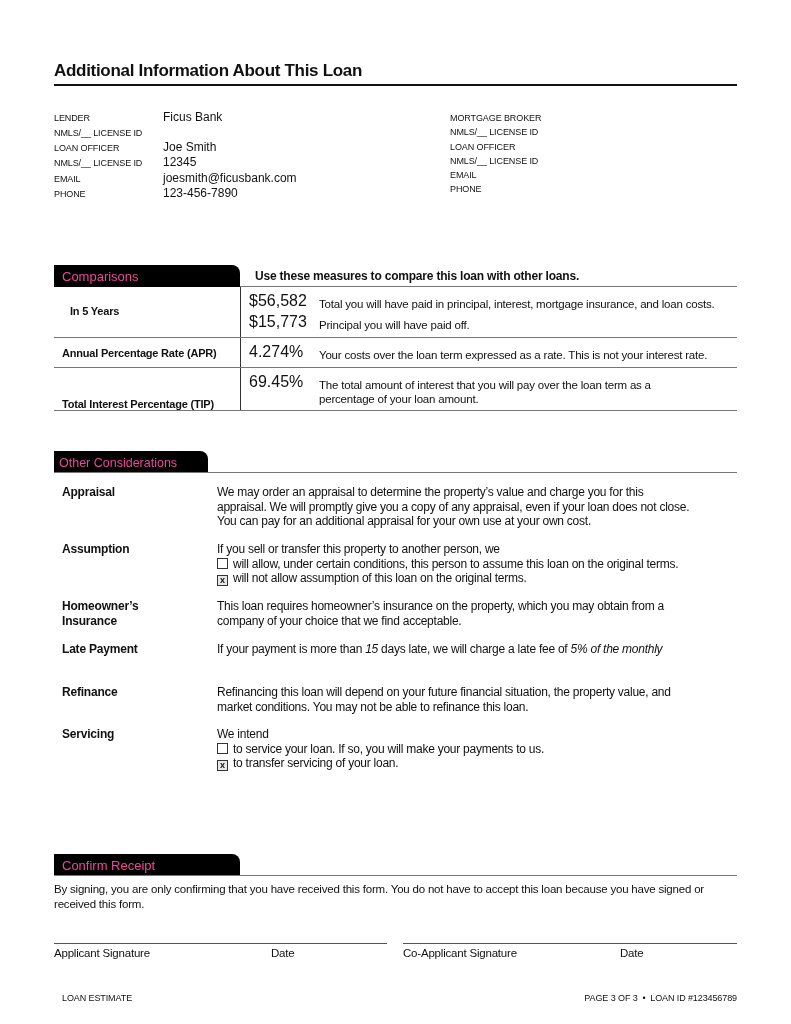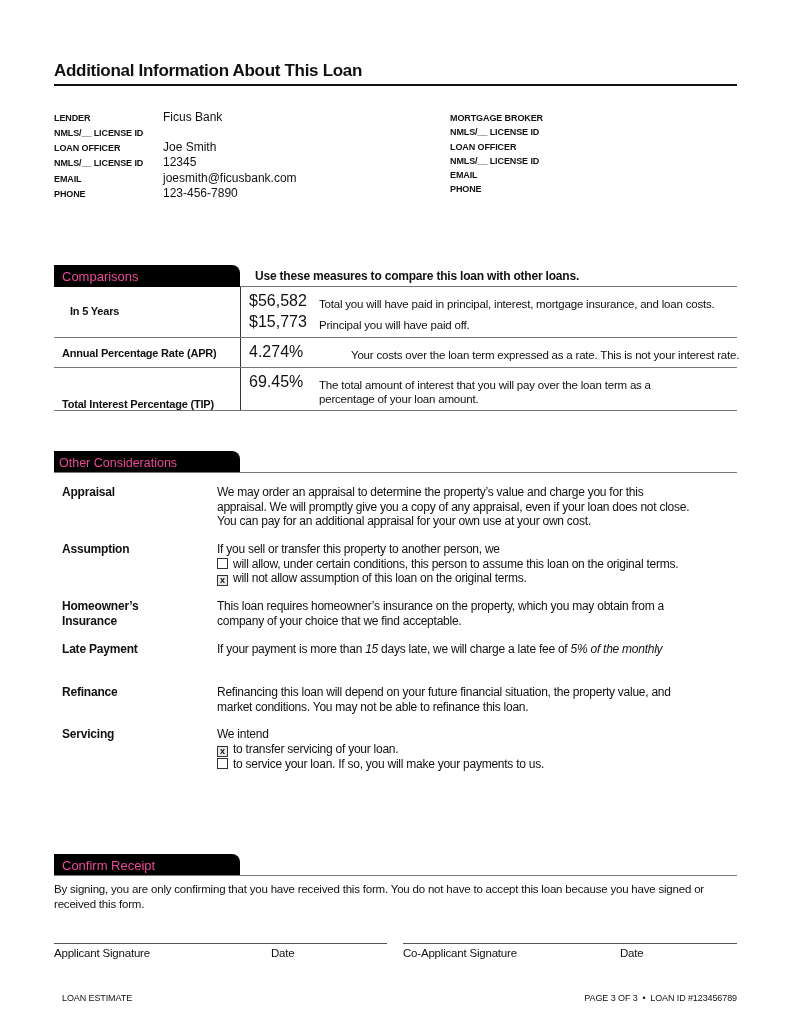--- a/index.html
+++ b/index.html
@@ -3,21 +3,21 @@
 <meta charset="utf-8">
 <style>
   * { box-sizing: border-box; margin: 0; padding: 0; }
   html, body { width: 791px; height: 1024px; background: #ffffff; }
   body { position: relative; font-family: "Liberation Sans", sans-serif; color: #111; overflow: hidden; }
   .abs { position: absolute; }
 
   .page-title { left: 54px; top: 61px; font-size: 17px; font-weight: bold; letter-spacing: -0.3px; }
   .title-rule { left: 54px; top: 84px; width: 683px; height: 2px; background: #111; }
 
-  .contact { font-size: 9px; font-weight: bold; line-height: 15.2px; letter-spacing: -0.1px; }
+  .contact { font-size: 9px; font-weight: normal; line-height: 15.2px; letter-spacing: -0.1px; }
   .contact-val { font-size: 12px; line-height: 15.2px; }
 
   .sec-tab { height: 22px; background: #000; color: #ec4899; border-radius: 0 8px 0 0; font-weight: normal; font-size: 13px; padding: 4px 8px; }
   .sec-rule { height: 1px; background: #777; }
 
   .cmp-row-label { font-size: 11px; font-weight: bold; letter-spacing: -0.2px; }
   .cmp-big { font-size: 16px; }
   .cmp-desc { font-size: 11.5px; letter-spacing: -0.2px; line-height: 14px; }
   .hline { height: 1px; background: #777; }
   .vline { width: 1px; background: #333; }
@@ -74,33 +74,33 @@
   <div class="abs cmp-big" style="left:249px; top:292px;">$56,582</div>
   <div class="abs cmp-desc" style="left:319px; top:297px;">Total you will have paid in principal, interest, mortgage insurance, and loan costs.</div>
   <div class="abs cmp-big" style="left:249px; top:313px;">$15,773</div>
   <div class="abs cmp-desc" style="left:319px; top:318px;">Principal you will have paid off.</div>
 </div>
 <div class="abs hline" style="left:54px; top:337px; width:683px;"></div>
 
 <div>
   <div class="abs cmp-row-label" style="left:62px; top:347px;">Annual Percentage Rate (APR)</div>
   <div class="abs cmp-big" style="left:249px; top:343px;">4.274%</div>
-  <div class="abs cmp-desc" style="left:319px; top:348px;margin-left:32px;">Your costs over the loan term expressed as a rate. This is not your interest rate.</div>
+  <div class="abs cmp-desc" style="left:319px; top:348px;">Your costs over the loan term expressed as a rate. This is not your interest rate.</div>
 </div>
 <div class="abs hline" style="left:54px; top:367px; width:683px;"></div>
 
 <div>
   <div class="abs cmp-row-label" style="left:62px; top:378px;margin-top:20px;">Total Interest Percentage (TIP)</div>
   <div class="abs cmp-big" style="left:249px; top:373px;">69.45%</div>
   <div class="abs cmp-desc" style="left:319px; top:378px;">The total amount of interest that you will pay over the loan term as a</div>
   <div class="abs cmp-desc" style="left:319px; top:392px;">percentage of your loan amount.</div>
 </div>
 <div class="abs hline" style="left:54px; top:410px; width:683px;"></div>
 
-<div class="abs sec-tab" style="left:54px; top:451px; width:186px; font-size:12.5px; padding:5px 5px;">Other Considerations</div>
+<div class="abs sec-tab" style="left:54px; top:451px; width:154px; font-size:12.5px; padding:5px 5px;">Other Considerations</div>
 <div class="abs sec-rule" style="left:54px; top:472px; width:683px;"></div>
 
 <div class="abs oc-label" style="left:62px; top:485px;text-align:center;">Appraisal</div>
 <div class="abs oc-text" style="left:217px; top:485px;">
   <span class="line">We may order an appraisal to determine the property’s value and charge you for this</span>
   <span class="line">appraisal. We will promptly give you a copy of any appraisal, even if your loan does not close.</span>
   <span class="line">You can pay for an additional appraisal for your own use at your own cost.</span>
 </div>
 
 <div class="abs oc-label" style="left:62px; top:542px;">Assumption</div>
@@ -126,22 +126,22 @@
 
 <div class="abs oc-label" style="left:62px; top:685px;">Refinance</div>
 <div class="abs oc-text" style="left:217px; top:685px;">
   <span class="line">Refinancing this loan will depend on your future financial situation, the property value, and</span>
   <span class="line">market conditions. You may not be able to refinance this loan.</span>
 </div>
 
 <div class="abs oc-label" style="left:62px; top:727px;">Servicing</div>
 <div class="abs oc-text" style="left:217px; top:727px;">
   <span class="line">We intend</span>
+  <span class="line"><span class="cb"></span><span>to service your loan. If so, you will make your payments to us.</span></span>
   <span class="line"><span class="cb checked">x</span><span>to transfer servicing of your loan.</span></span>
-  <span class="line"><span class="cb"></span><span>to service your loan. If so, you will make your payments to us.</span></span>
 </div>
 
 <div class="abs sec-tab" style="left:54px; top:854px; width:186px;">Confirm Receipt</div>
 <div class="abs sec-rule" style="left:54px; top:875px; width:683px;"></div>
 <div class="abs small" style="left:54px; top:882px; width:683px; line-height:14.5px;">
   <span class="line">By signing, you are only confirming that you have received this form. You do not have to accept this loan because you have signed or</span>
   <span class="line">received this form.</span>
 </div>
 
 <div class="abs sig-line" style="left:54px; top:943px; width:333px;"></div>

